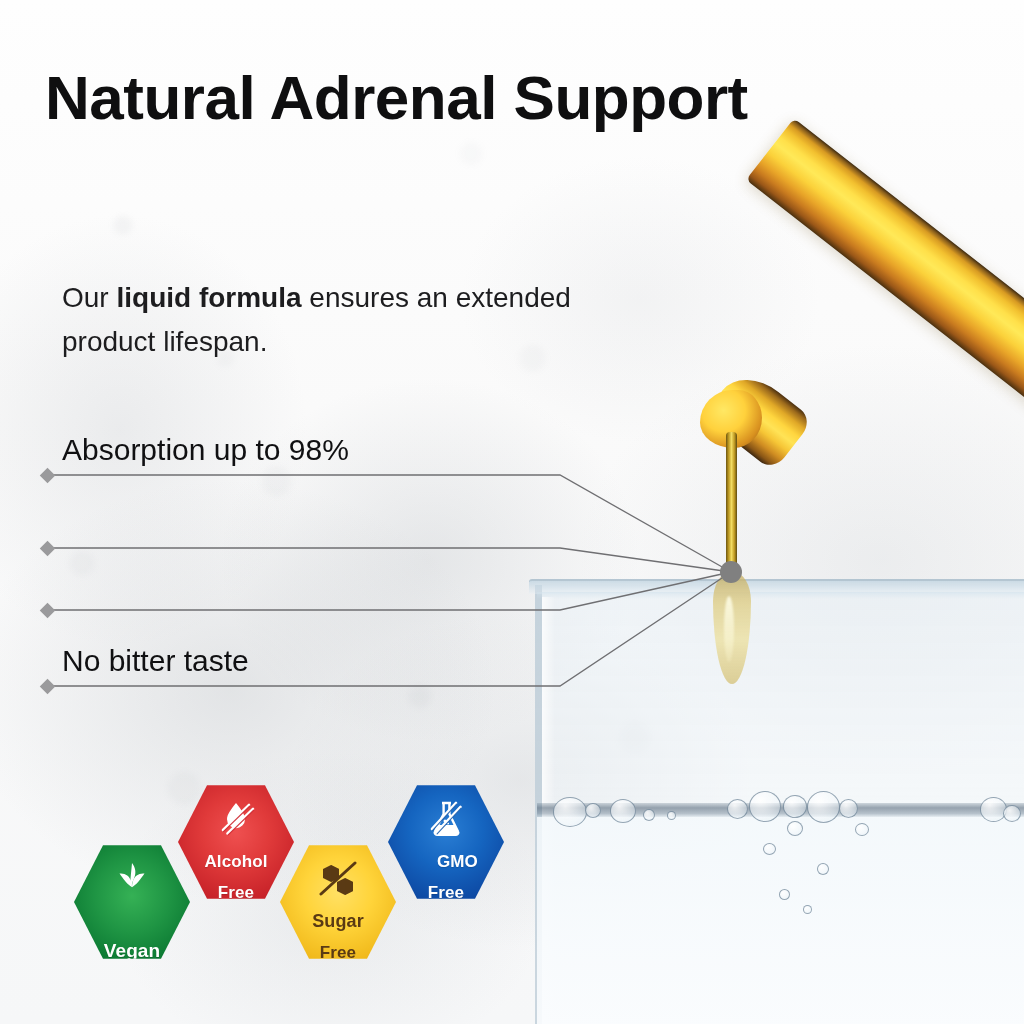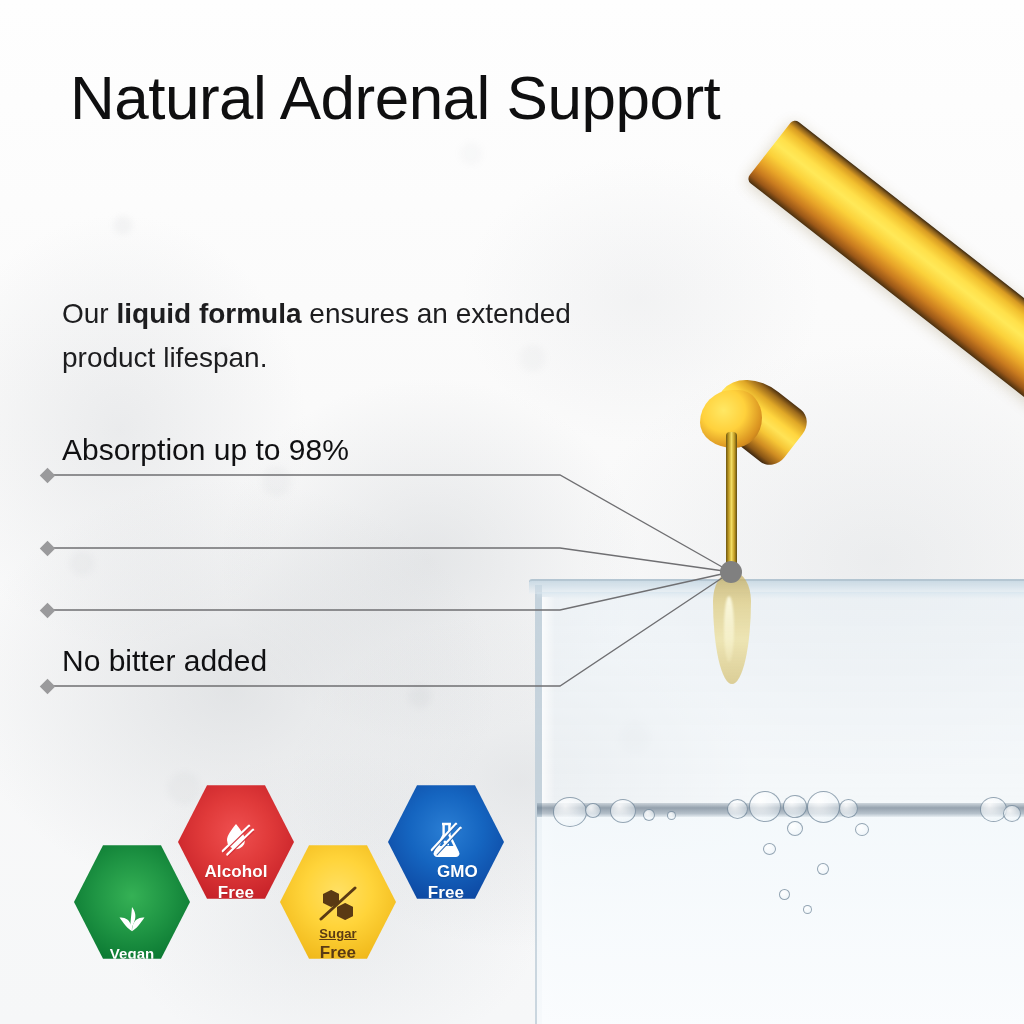--- a/index.html
+++ b/index.html
@@ -139,26 +139,26 @@
   .drip-drop-hi {
     position:absolute; left:724px; top:596px;
     width:10px; height:66px;
     background:linear-gradient(180deg, rgba(255,255,235,.85), rgba(255,250,210,.25));
     border-radius:50%;
     filter:blur(1px);
   }
 
   
   .headline {
-    position:absolute; left:70px; top:62px; width:900px;
+    position:absolute; left:45px; top:62px; width:900px;
     font-size:62px; line-height:72px; letter-spacing:-.5px;
-    color:#0f0f10; font-weight:400;
+    color:#0f0f10; font-weight:700;
   }
   .subcopy {
-    position:absolute; left:62px; top:292px; width:560px;
+    position:absolute; left:62px; top:276px; width:560px;
     font-size:28px; line-height:44px; color:#1d1d1f; font-weight:400;
   }
   .subcopy b { font-weight:700; }
 
   
   .features { position:absolute; left:0; top:0; width:1024px; height:949px; }
   .feat-label {
     position:absolute; left:62px;
     font-size:30px; color:#101012; font-weight:500; white-space:nowrap;
   }
@@ -166,21 +166,21 @@
     position:absolute; width:11px; height:11px;
     background:#9a9a9c; transform:rotate(45deg);
   }
   .leader-svg { position:absolute; inset:0; width:1024px; height:1024px; }
 
   
   .badge {
     position:absolute;
     clip-path:polygon(25% 2%, 75% 2%, 100% 50%, 75% 98%, 25% 98%, 0% 50%);
     display:flex; flex-direction:column;
-    align-items:center; justify-content:flex-end;
+    align-items:center; justify-content:space-between;
     text-align:center;
   }
   .badge .bicon { margin-top:14%; height:34%; display:flex; align-items:center; justify-content:center; }
   .badge .btext {
     font-weight:700; line-height:1.03; letter-spacing:.1px;
     margin-top:3px;
   }
   .b-vegan  { background:radial-gradient(circle at 50% 45%, #35b155 0%, #1f9544 42%, #0c7a33 78%, #076528 100%); }
   .b-alc    { background:radial-gradient(circle at 50% 42%, #ef5050 0%, #e03a3a 38%, #c62128 80%, #ae1a20 100%); }
   .b-sugar  { background:radial-gradient(circle at 50% 42%, #ffe064 0%, #ffd43a 38%, #f0b81a 80%, #d79c0c 100%); }
@@ -254,36 +254,36 @@
       </g>
       <circle cx="731" cy="572" r="11" fill="#808080"></circle>
     </svg>
 
     <div class="diamond" style="left:42px; top:470px;"></div>
     <div class="diamond" style="left:42px; top:543px;"></div>
     <div class="diamond" style="left:42px; top:605px;"></div>
     <div class="diamond" style="left:42px; top:681px;"></div>
 
     <div class="feat-label" style="top:433px;">Absorption up to 98%</div>
-    <div class="feat-label" style="top:644px;">No bitter added</div>
+    <div class="feat-label" style="top:644px;">No bitter taste</div>
   </div>
 
   <div>
 
     <div class="badge b-vegan" style="left:74px; top:843px; width:116px; height:118px;">
       <div class="bicon">
         <svg width="40" height="40" viewBox="0 0 40 40" xmlns="http://www.w3.org/2000/svg">
           <g fill="#ffffff">
             <path d="M20 4c4 5 4.4 11 1.6 16.4C20.4 22.8 19.8 25 19.6 27c-.9-2.6-1.4-5.4-1-8.3C19 14.2 19.6 9 20 4z"></path>
             <path d="M7.5 14.5c5.6-.6 9.9 2.2 11.6 7.6.7 2.3.9 4.2.8 6.1-2.1-1.5-4.3-3-6-5.2-2.6-3.2-4.6-6-6.4-8.5z"></path>
             <path d="M32.5 14.5c-5.6-.6-9.9 2.2-11.6 7.6-.7 2.3-.9 4.2-.8 6.1 2.1-1.5 4.3-3 6-5.2 2.6-3.2 4.6-6 6.4-8.5z"></path>
           </g>
         </svg>
       </div>
-      <div class="btext t-white" style="font-size:15px;">Vegan</div>
+      <div class="btext t-white" style="font-size:19px;">Vegan</div>
     </div>
 
     <div class="badge b-alc" style="left:178px; top:783px; width:116px; height:118px;">
       <div class="bicon">
         <svg width="40" height="38" viewBox="0 0 40 38" xmlns="http://www.w3.org/2000/svg">
           <path d="M20 3c5 6.5 9 11.4 9 16.2A9 9 0 1 1 11 19.2C11 14.4 15 9.5 20 3z" fill="#ffffff"></path>
           <g stroke="#ffffff" stroke-width="2.6" stroke-linecap="round">
             <line x1="7" y1="30" x2="33" y2="5"></line>
             <line x1="11.5" y1="33.5" x2="37" y2="9"></line>
           </g>
@@ -302,21 +302,21 @@
         <svg width="42" height="36" viewBox="0 0 42 36" xmlns="http://www.w3.org/2000/svg">
           <g fill="#5a3a14">
             <path d="M6 8l8-4 8 4v9l-8 4-8-4z"></path>
             <path d="M14 4l8 4v9l-8 4z" opacity=".72"></path>
             <path d="M20 21l8-4 8 4v9l-8 4-8-4z"></path>
             <path d="M28 17l8 4v9l-8 4z" opacity=".72"></path>
           </g>
           <line x1="4" y1="33" x2="38" y2="2" stroke="#5a3a14" stroke-width="3" stroke-linecap="round"></line>
         </svg>
       </div>
-      <div class="btext t-brown" style="font-size:13px;text-decoration:underline;">Sugar</div>
+      <div class="btext t-brown" style="font-size:18px;">Sugar</div>
       <div class="btext t-brown" style="font-size:17px;">Free</div>
     </div>
 
     <div class="badge b-gmo" style="left:388px; top:783px; width:116px; height:118px;">
       <div class="bicon">
         <svg width="40" height="38" viewBox="0 0 40 38" xmlns="http://www.w3.org/2000/svg">
           <g fill="none" stroke="#ffffff" stroke-width="2.4" stroke-linejoin="round">
             <path d="M16 3h9"></path>
             <path d="M17.6 3v11L9 31.5a2.2 2.2 0 0 0 1.9 3.3h19.2a2.2 2.2 0 0 0 1.9-3.3L23.4 14V3"></path>
           </g>

